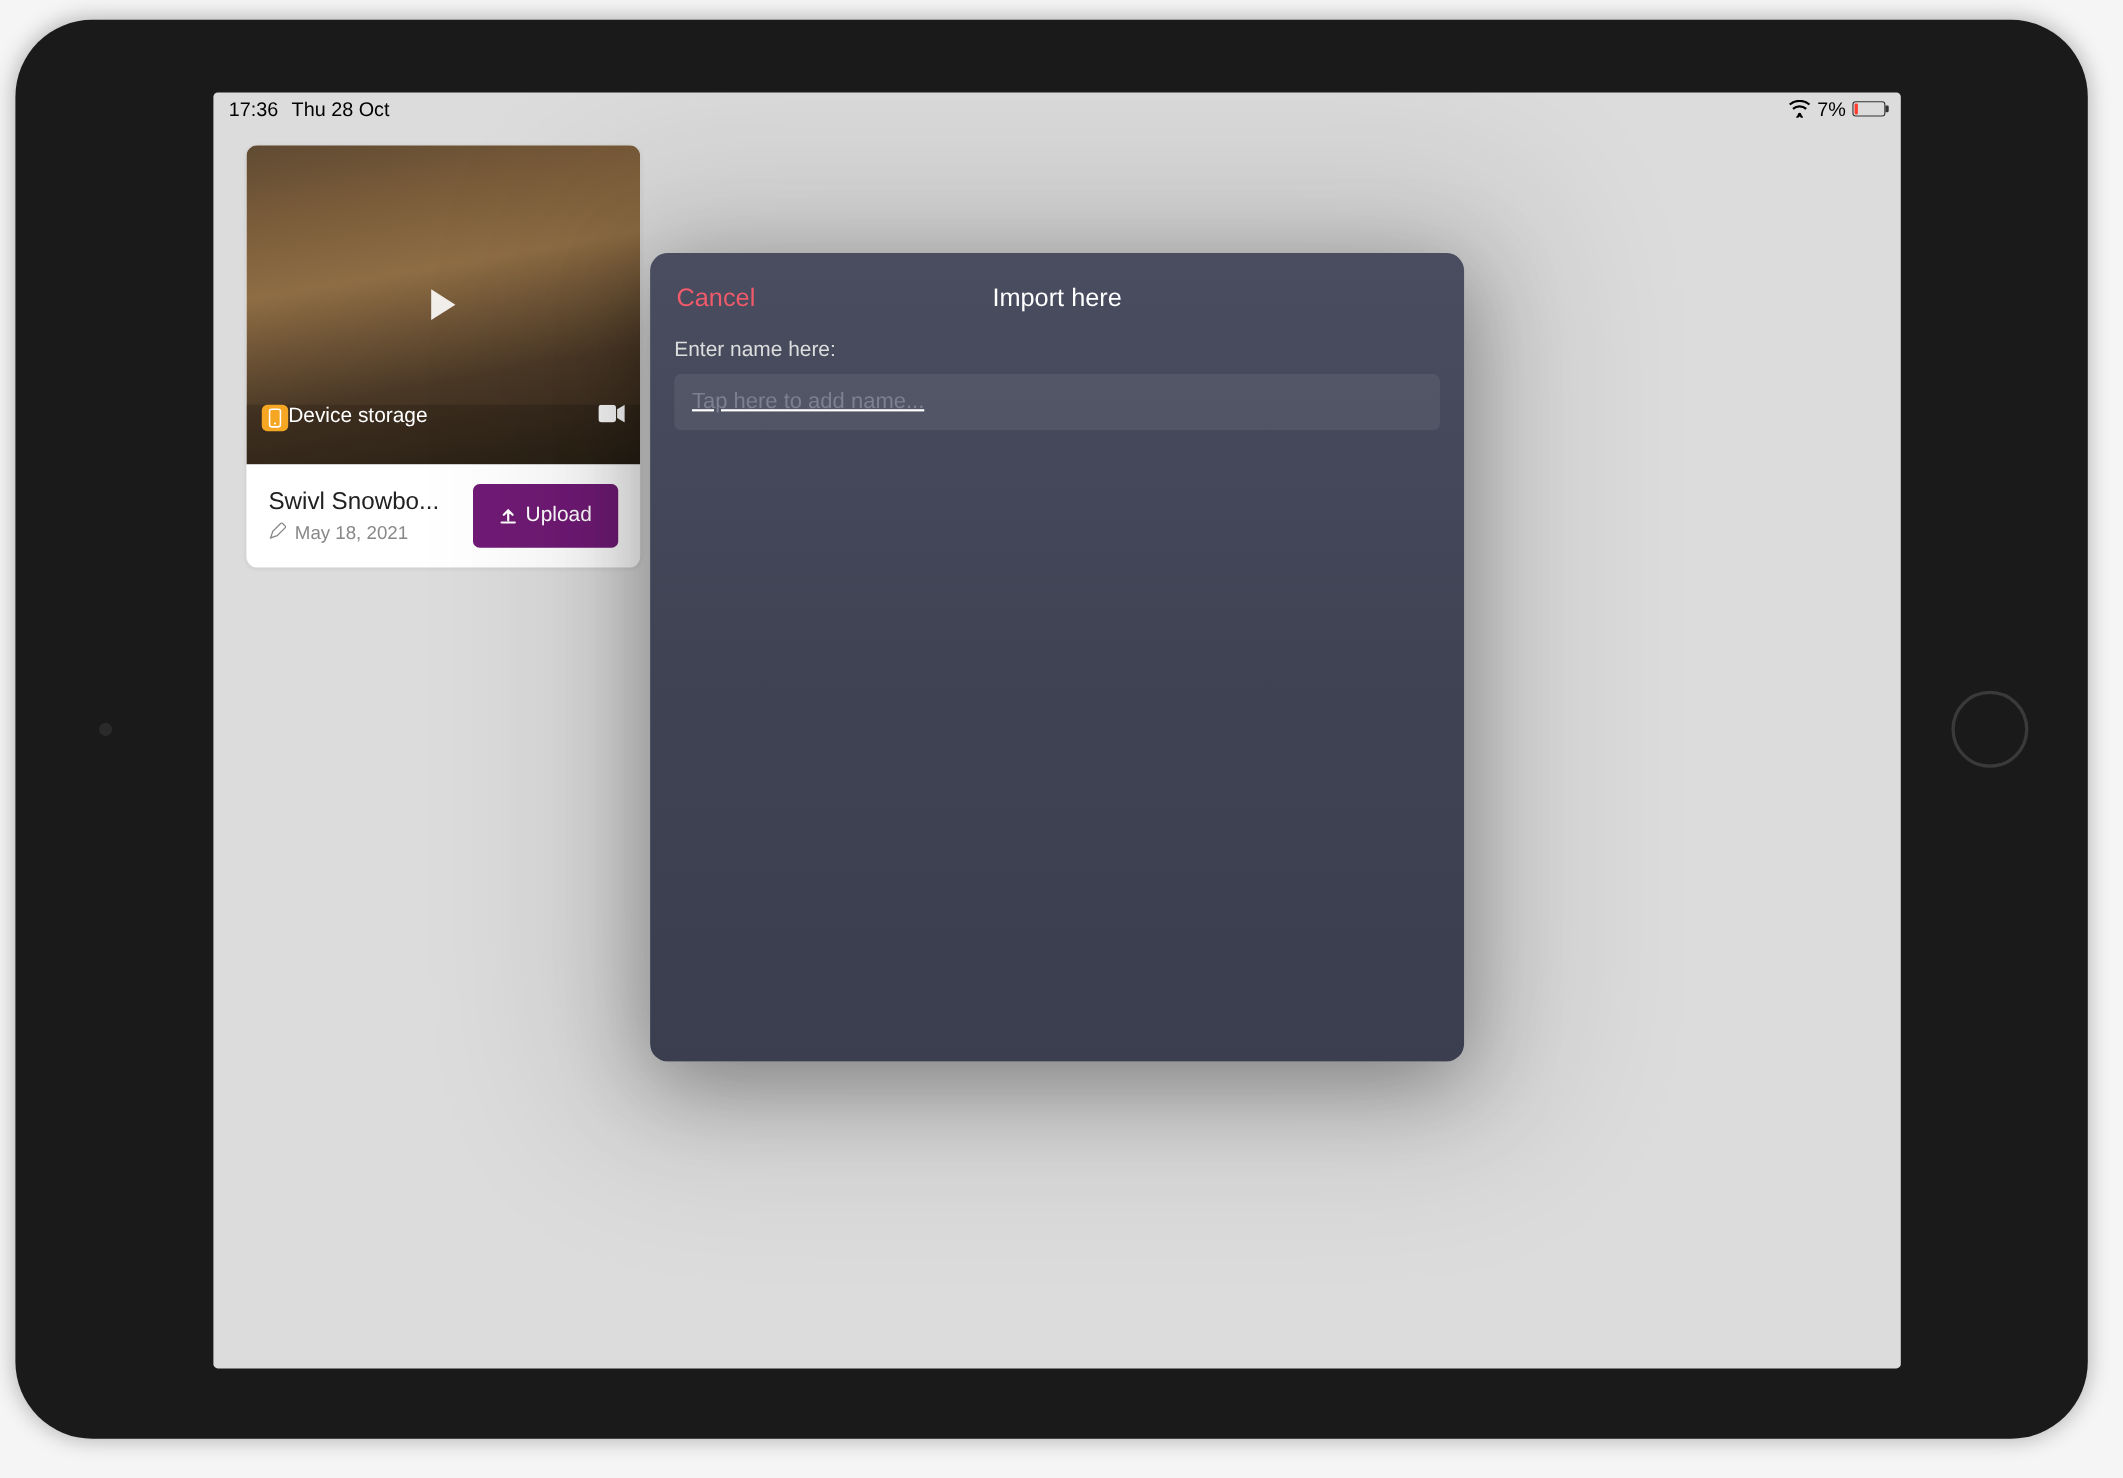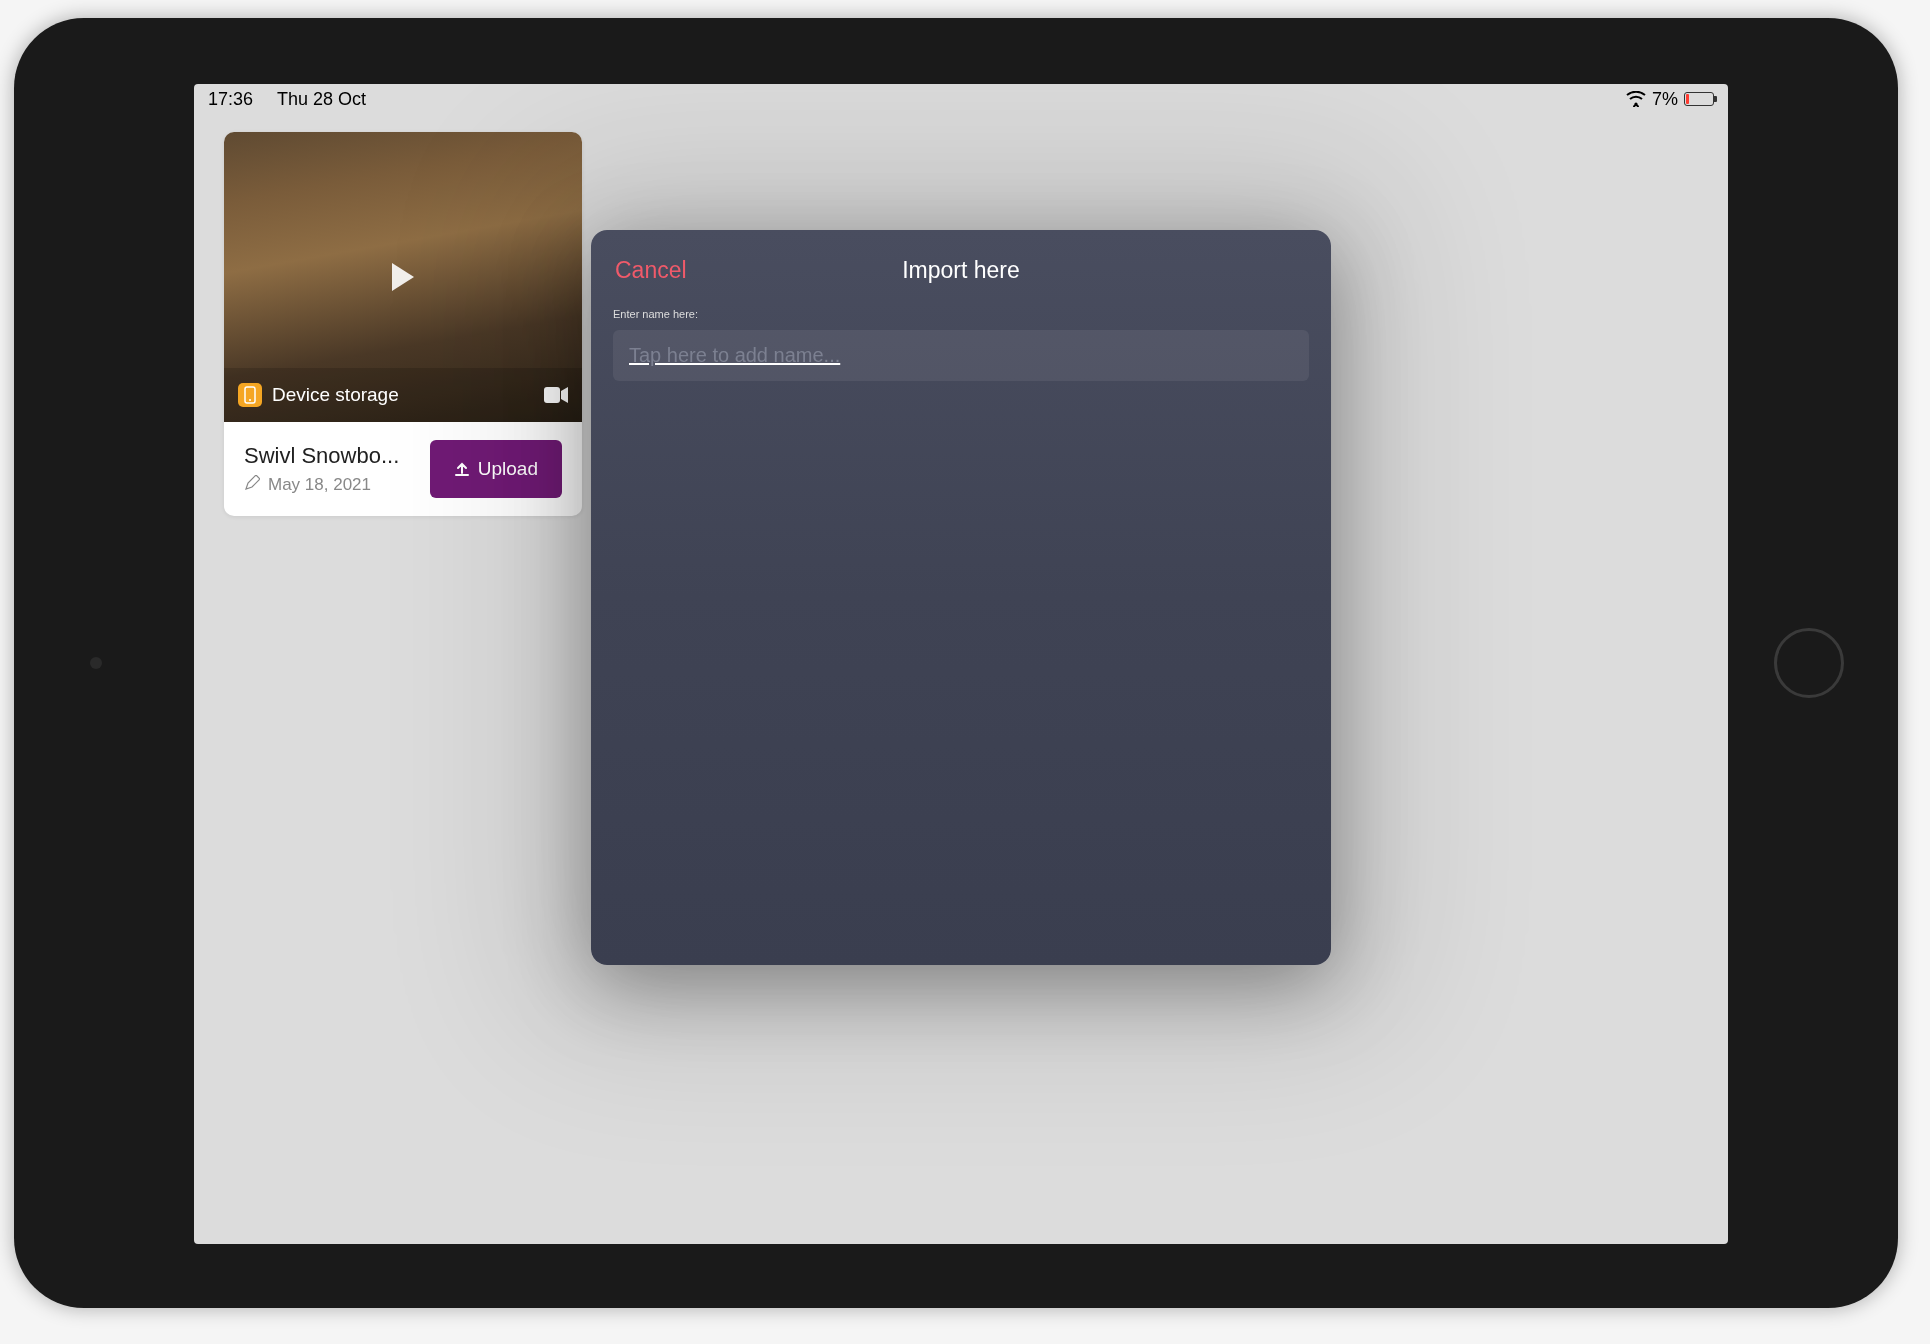--- a/index.html
+++ b/index.html
@@ -55,21 +55,21 @@
   .status-bar {
     height: 30px;
     display: flex;
     justify-content: space-between;
     align-items: center;
     padding: 0 14px;
     font-size: 18px;
     color: #000;
     font-weight: 500;
   }
-  .status-left { display: flex; gap: 24px; }
+  .status-left { display: flex; gap: 12px; }
   .status-right { display: flex; align-items: center; gap: 6px; }
   .battery-icon {
     width: 30px; height: 14px;
     border: 1.5px solid #333;
     border-radius: 3px;
     position: relative;
   }
   .battery-icon::after {
     content: "";
     position: absolute;
@@ -134,26 +134,25 @@
     width: 0; height: 0;
     border-left: 22px solid rgba(255,255,255,0.9);
     border-top: 14px solid transparent;
     border-bottom: 14px solid transparent;
   }
   .thumb-overlay {
     position: absolute;
     bottom: 0; left: 0; right: 0;
     height: 54px;
     display: flex;
-    align-items: center;
+    align-items: flex-start;
     padding: 0 14px;
     background: rgba(0,0,0,0.15);
     color: #fff;
     font-size: 19px;
-    gap: 10px;
   }
   .storage-icon {
     width: 24px; height: 24px;
     background: #f5a623;
     border-radius: 5px;
     display: flex;
     align-items: center;
     justify-content: center;
     color: #fff;
     font-size: 14px;
@@ -221,21 +220,21 @@
     position: absolute;
     left: 2px;
   }
   .modal-title {
     margin: 0 auto;
     font-size: 23px;
     font-weight: 400;
     color: #fff;
   }
   .modal-label {
-    font-size: 11px;
+    font-size: 19px;
     color: #ddd;
     margin-bottom: 10px;
   }
   .modal-input {
     width: 100%;
     background: rgba(255,255,255,0.07);
     border: none;
     border-radius: 6px;
     padding: 14px 16px;
     font-size: 20px;

